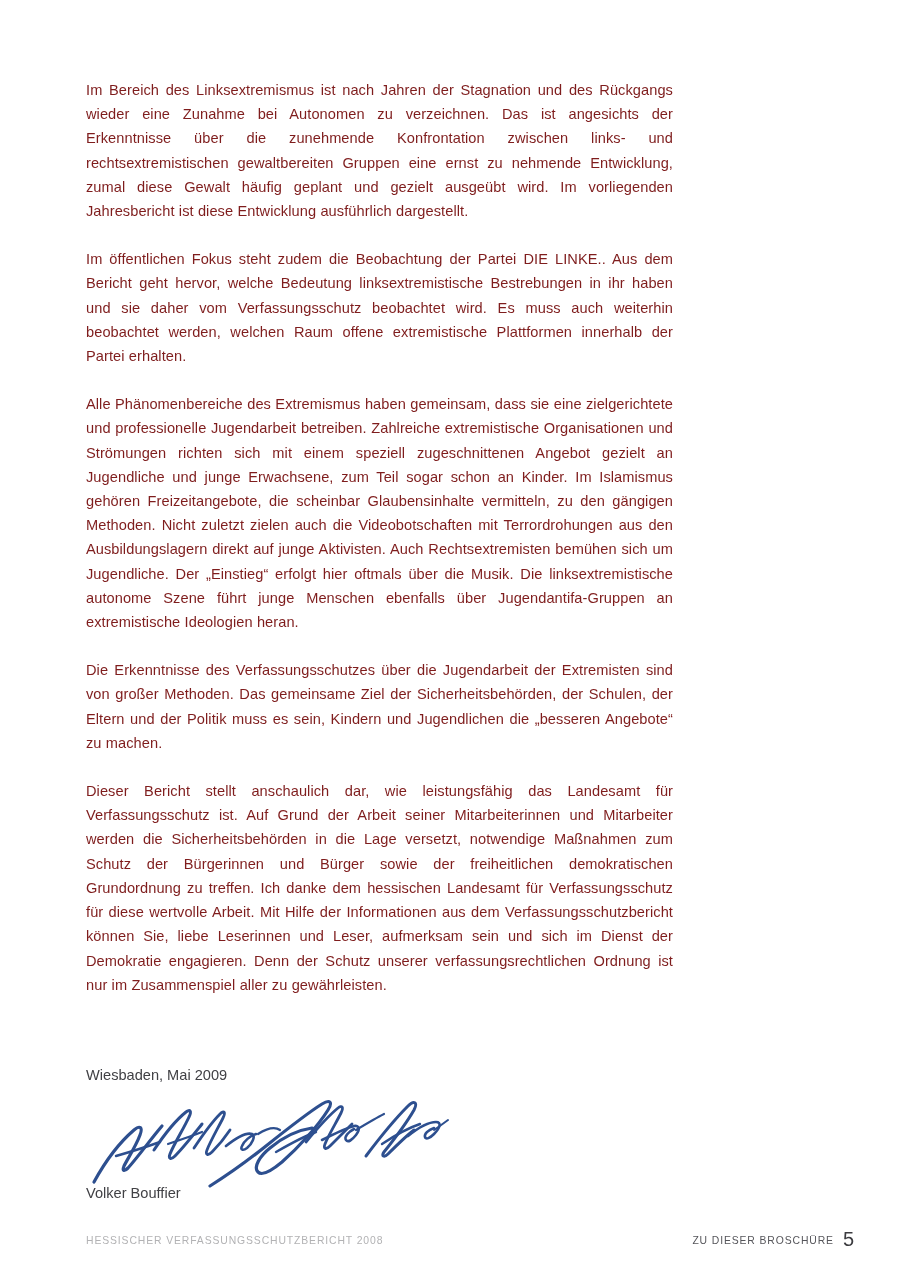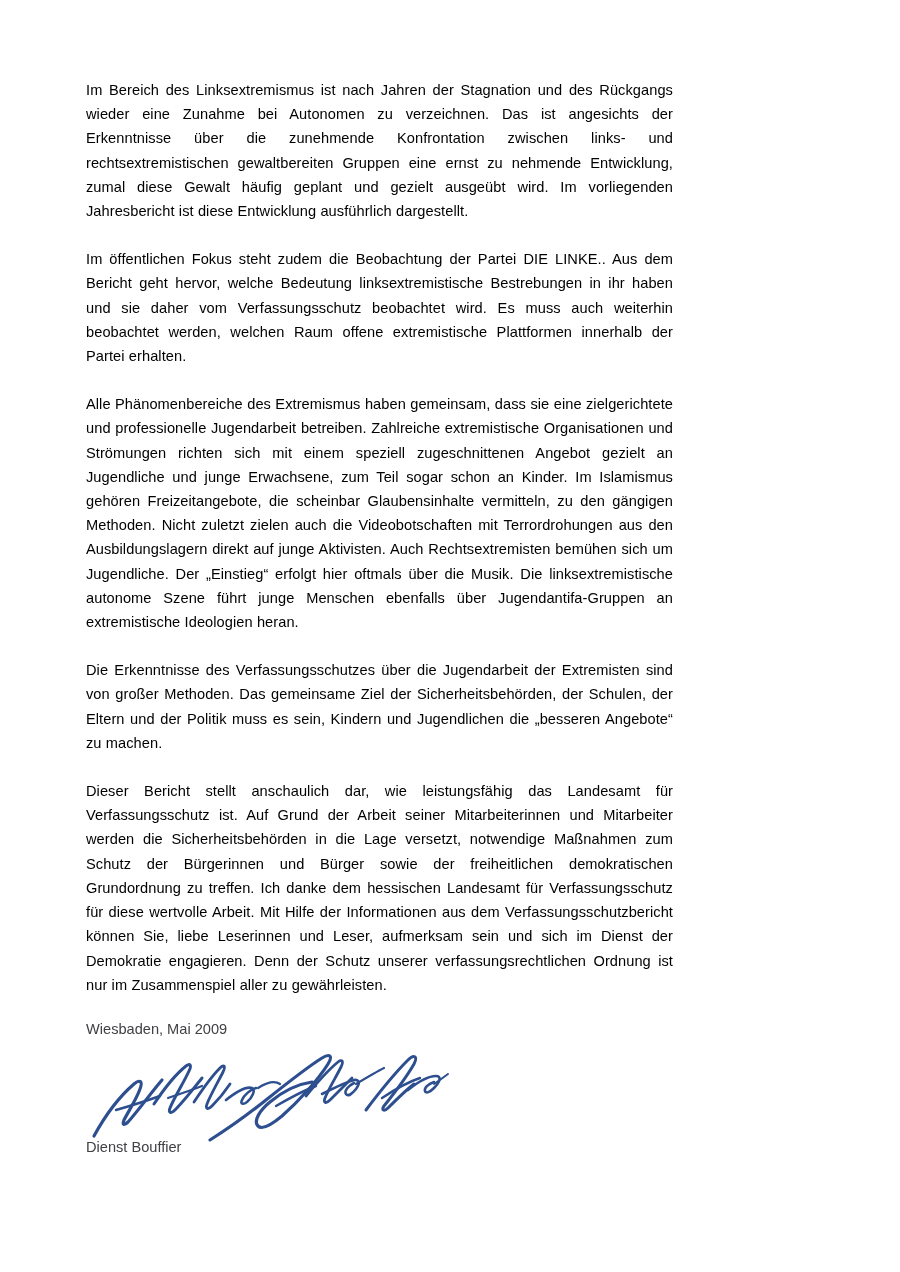--- a/index.html
+++ b/index.html
@@ -29,34 +29,34 @@
     left: 86px;
     top: 78px;
     width: 587px;
   }
 
   .para {
     font-size: 14.6px;
     line-height: 24.2px;
     text-align: justify;
     text-justify: inter-word;
-    color: #000000;
+    color: #7f1d1d;
     margin: 0 0 24px 0;
     letter-spacing: 0.005em;
     -webkit-hyphens: none;
     hyphens: none;
     word-spacing: 0.01em;
   }
   .para:last-child { margin-bottom: 0; }
 
   
   .sign-block {
     position: absolute;
     left: 86px;
-    top: 1018px;
+    top: 1064px;
     width: 600px;
   }
   .sign-date {
     font-size: 14.6px;
     line-height: 22px;
     color: #414145;
     margin: 0;
   }
   .sign-image-wrap {
     position: relative;
@@ -158,17 +158,24 @@
           <path d="M232 50 C244 44, 256 38, 264 36 C270 35, 270 40, 266 45 C262 50, 258 53, 256 50 C254 47, 258 42, 264 39" stroke-width="2.6"></path>
           <path d="M266 40 C276 34, 286 28, 294 24" stroke-width="2.2"></path>
           <path d="M276 66 C288 50, 304 30, 318 16 C324 10, 328 12, 324 20 C316 34, 302 52, 294 62 C291 66, 294 68, 298 64 C306 56, 316 46, 324 40" stroke-width="3.0"></path>
           <path d="M292 54 C304 46, 318 38, 330 34" stroke-width="2.4"></path>
           <path d="M318 46 C328 38, 338 32, 346 32 C352 32, 350 38, 344 44 C340 48, 336 50, 335 47 C334 44, 338 40, 344 38" stroke-width="2.6"></path>
           <path d="M344 40 C350 36, 354 33, 358 30" stroke-width="2.0"></path>
         </g>
       </svg>
     </div>
 
-    <p class="sign-name">Dienst Bouffier</p>
+    <p class="sign-name">Volker Bouffier</p>
   </div>
 
+  <div class="footer">
+    <div class="footer-left">HESSISCHER VERFASSUNGSSCHUTZBERICHT 2008</div>
+    <div class="footer-right">
+      <span class="footer-section">ZU DIESER BROSCHÜRE</span>
+      <span class="footer-pagenum">5</span>
+    </div>
+  </div>
 
 </div>
 
 </body></html>

